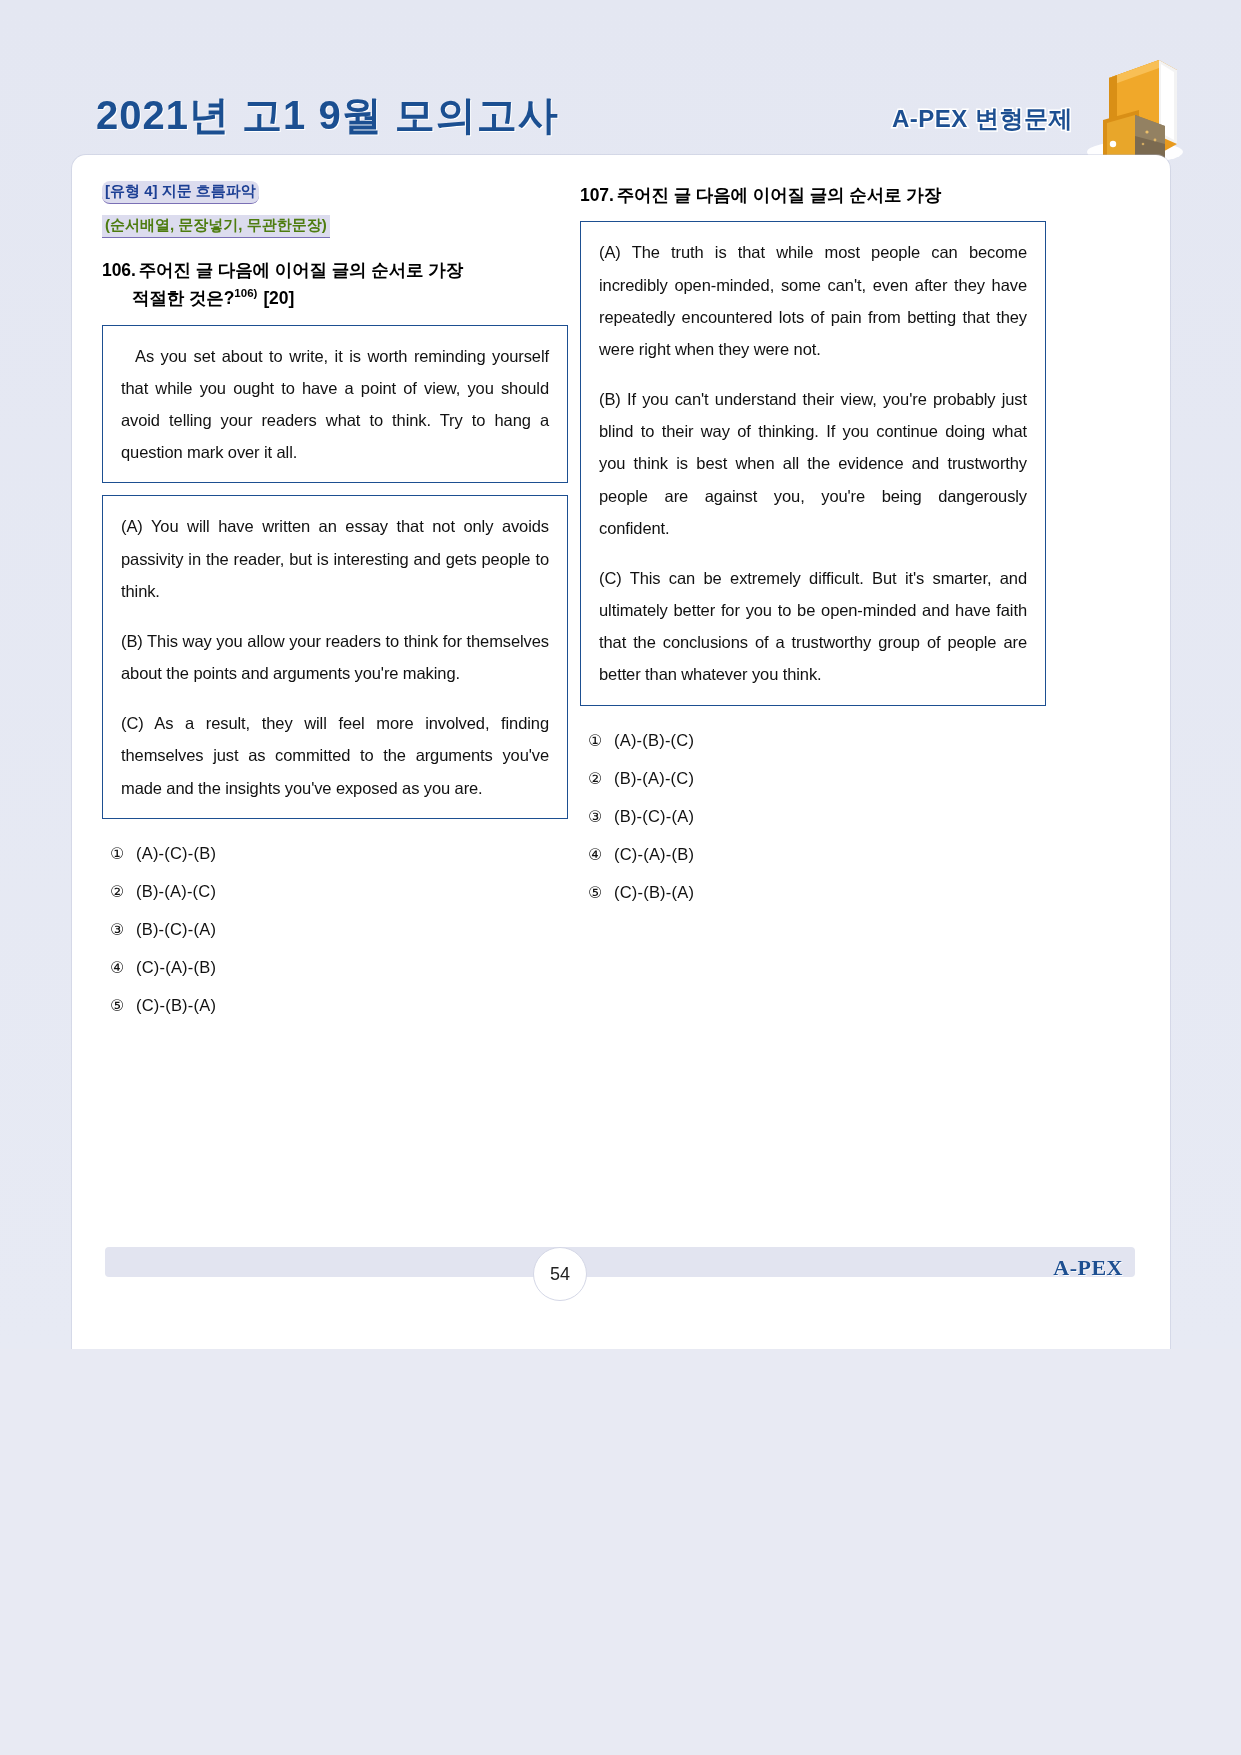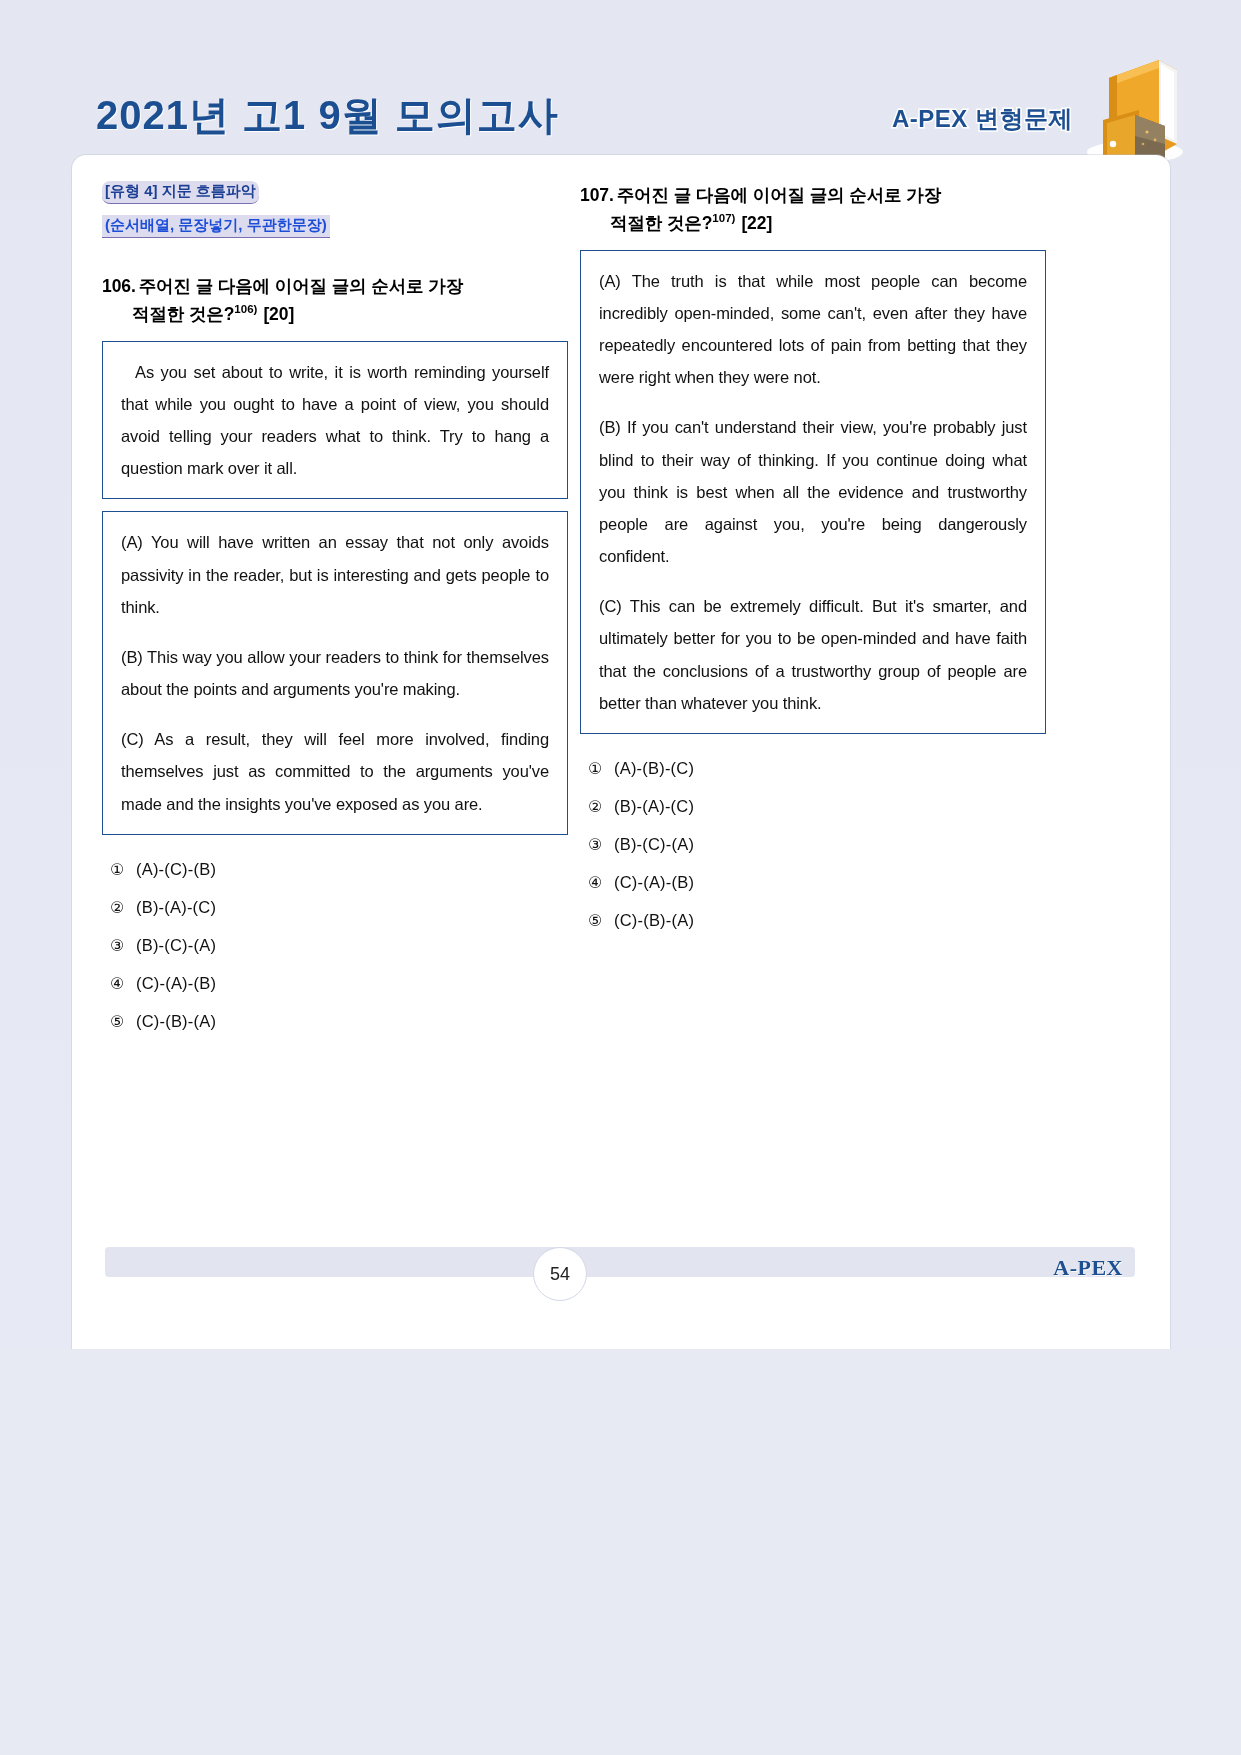--- a/index.html
+++ b/index.html
@@ -83,21 +83,21 @@
     border-bottom: 1.6px solid #7a6fb5;
     padding: 1px 3px 2px 3px;
     margin-bottom: 11px;
     white-space: nowrap;
     border-radius: 8px;
   }
   .type-sub {
     display: inline-block;
     font-size: 15px;
     font-weight: 700;
-    color: #1d4ed8;
+    color: #4d7c0f;
     background: #dcdcee;
     border-bottom: 1.6px solid #7a6fb5;
     padding: 1px 3px 2px 3px;
     white-space: nowrap;
   }
 
   
   .q-head {
     font-size: 17.5px;
     font-weight: 700;
@@ -233,21 +233,21 @@
     <div class="columns">
 
       <div class="col col-left">
 
         <div>
           <div class="type-label">[유형 4] 지문 흐름파악</div>
           <br>
           <div class="type-sub">(순서배열, 문장넣기, 무관한문장)</div>
         </div>
 
-        <div class="q-head" style="margin-top:34px;">
+        <div class="q-head" style="margin-top:18px;">
           <span class="q-num">106.</span><span>주어진 글 다음에 이어질 글의 순서로 가장</span>
           <span class="q-line2">
             <span>적절한 것은?</span><sup>106)</sup><span class="bracket">[20]</span>
           </span>
         </div>
 
         <div class="box">
           <p class="indent">As you set about to write, it is worth reminding yourself that while you ought to have a point of view, you should avoid telling your readers what to think. Try to hang a question mark over it all.</p>
         </div>
 
@@ -279,23 +279,20 @@
             <span class="otext">(C)-(B)-(A)</span>
           </div>
         </div>
 
       </div>
 
       <div class="col col-right">
 
         <div class="q-head">
           <span class="q-num">107.</span><span>주어진 글 다음에 이어질 글의 순서로 가장</span>
-          <span class="q-line2">
-            <span>적절한 것은?</span><sup>107)</sup><span class="bracket">[22]</span>
-          </span>
         </div>
 
 
         <div class="box">
           <p>(A) The truth is that while most people can become incredibly open-minded, some can't, even after they have repeatedly encountered lots of pain from betting that they were right when they were not.</p>
           <p>(B) If you can't understand their view, you're probably just blind to their way of thinking. If you continue doing what you think is best when all the evidence and trustworthy people are against you, you're being dangerously confident.</p>
           <p>(C) This can be extremely difficult. But it's smarter, and ultimately better for you to be open-minded and have faith that the conclusions of a trustworthy group of people are better than whatever you think.</p>
         </div>
 
         <div class="options">

